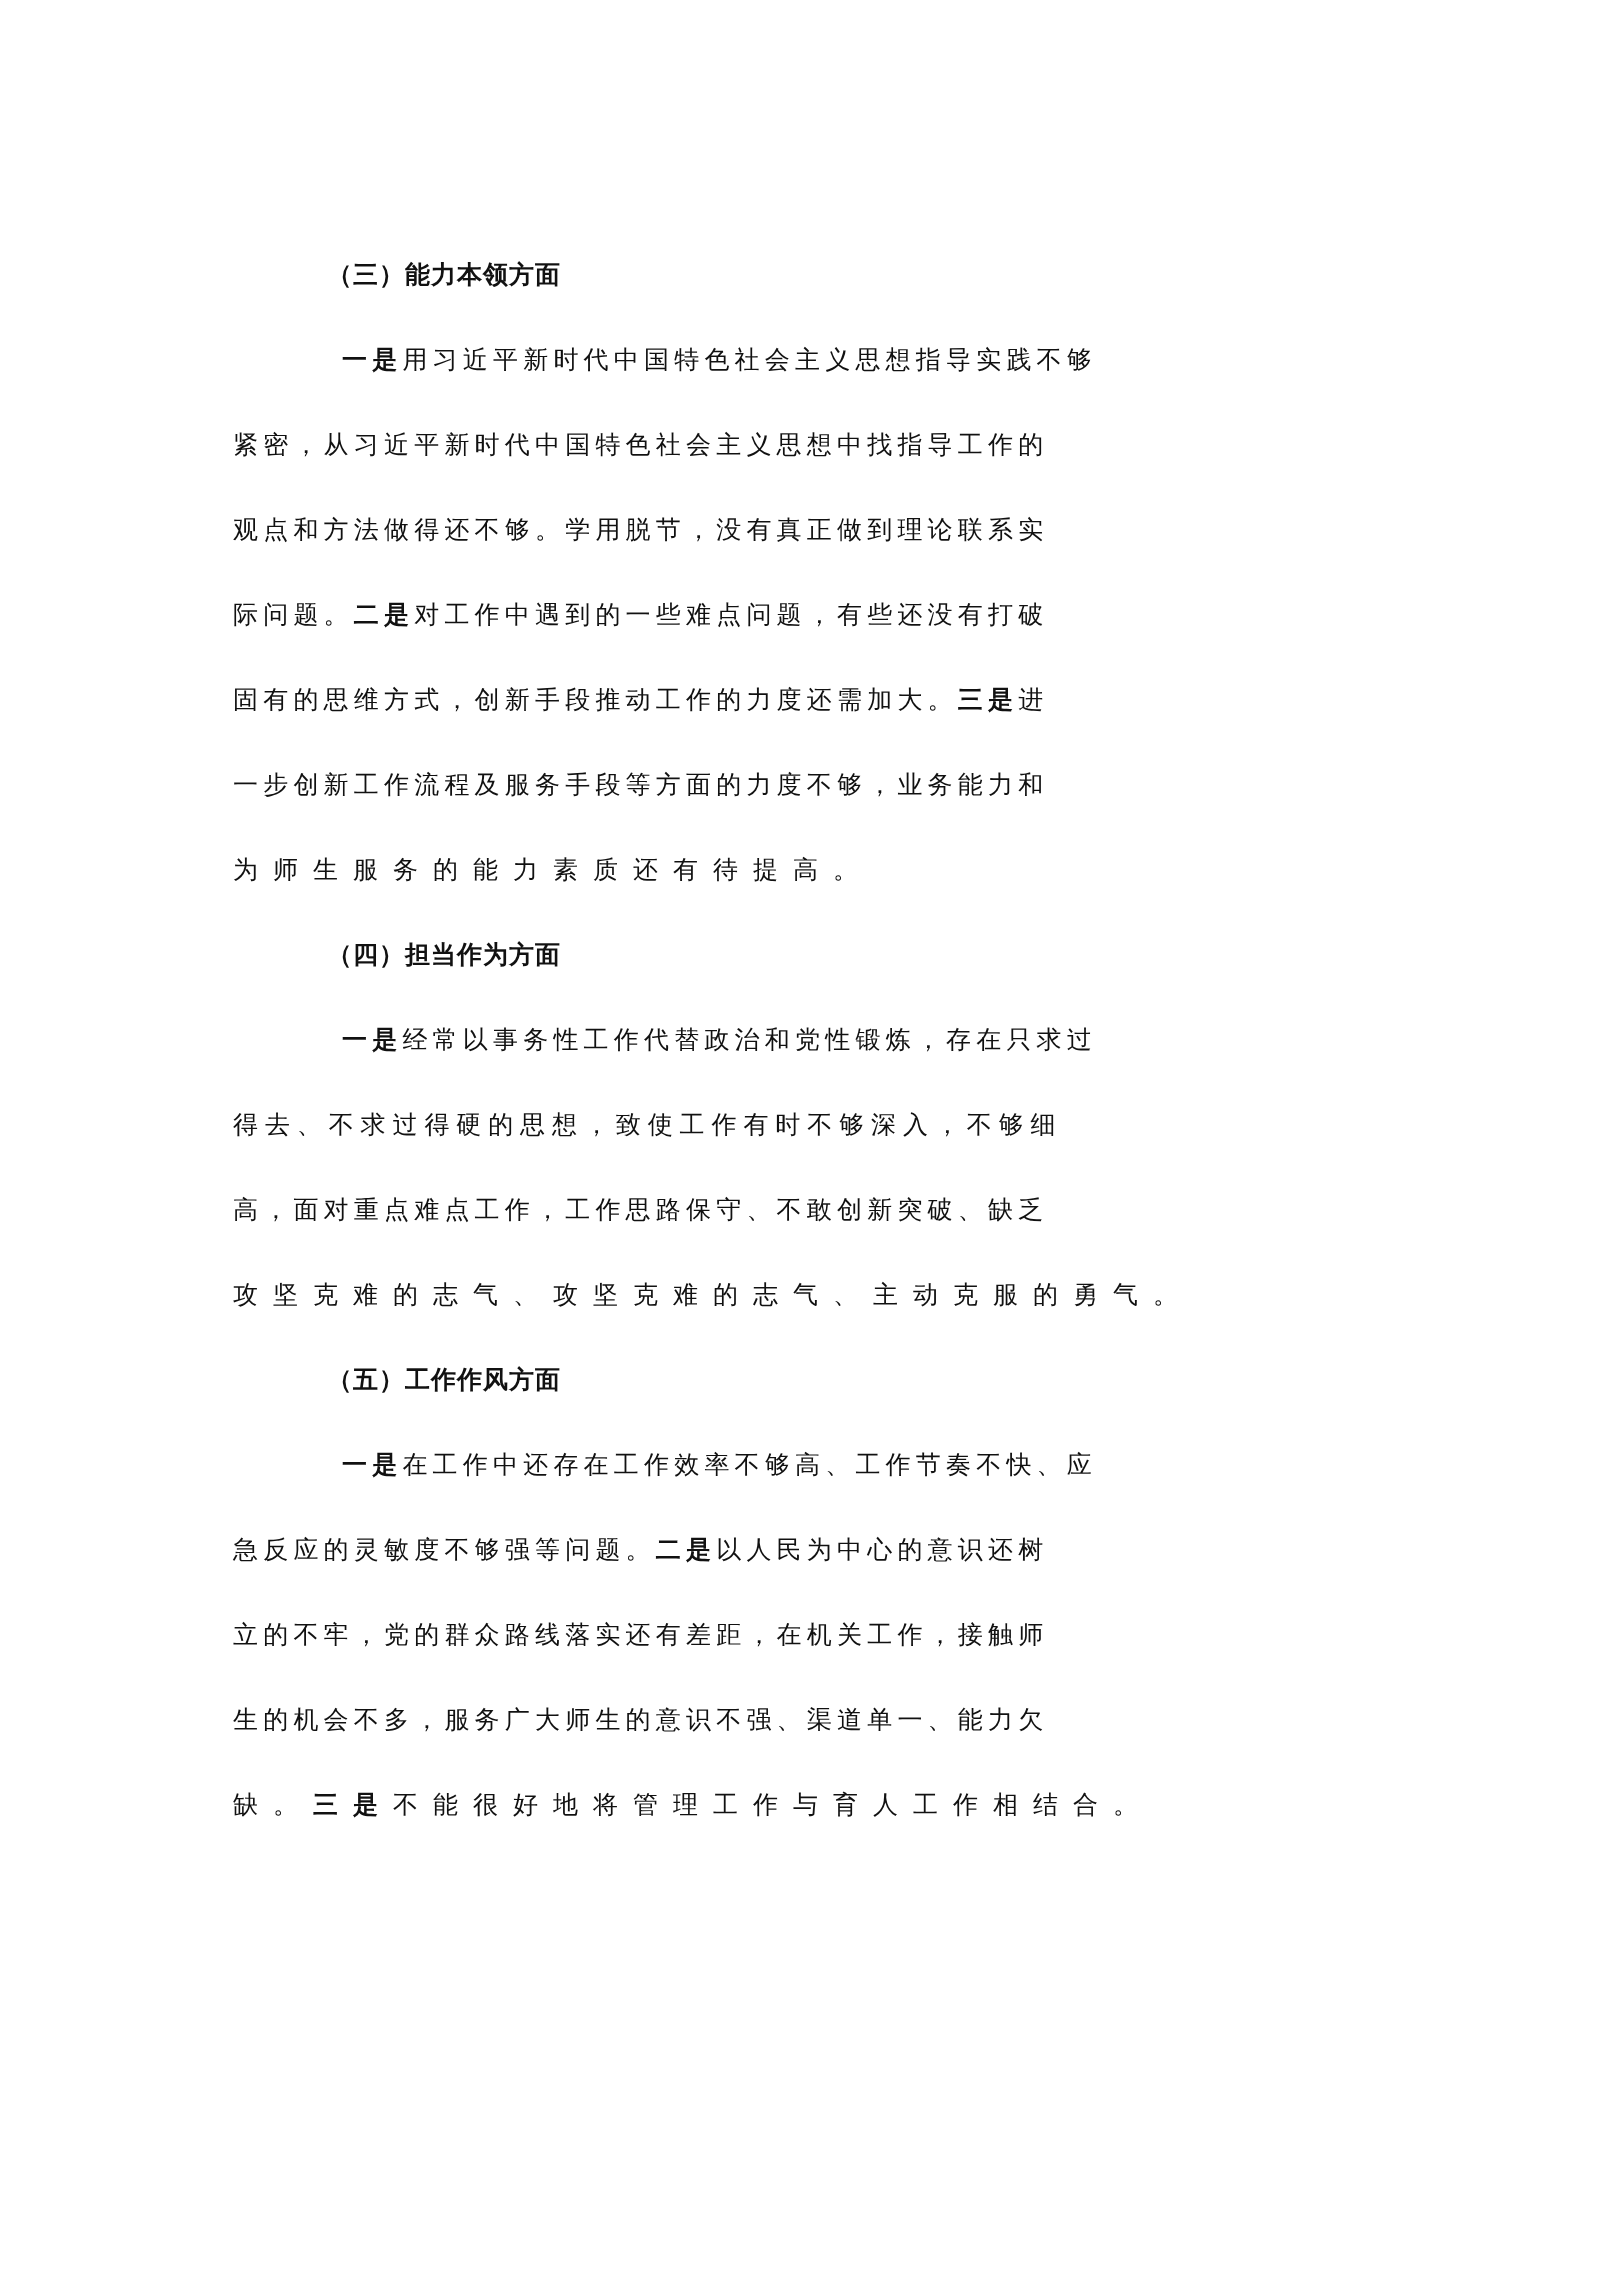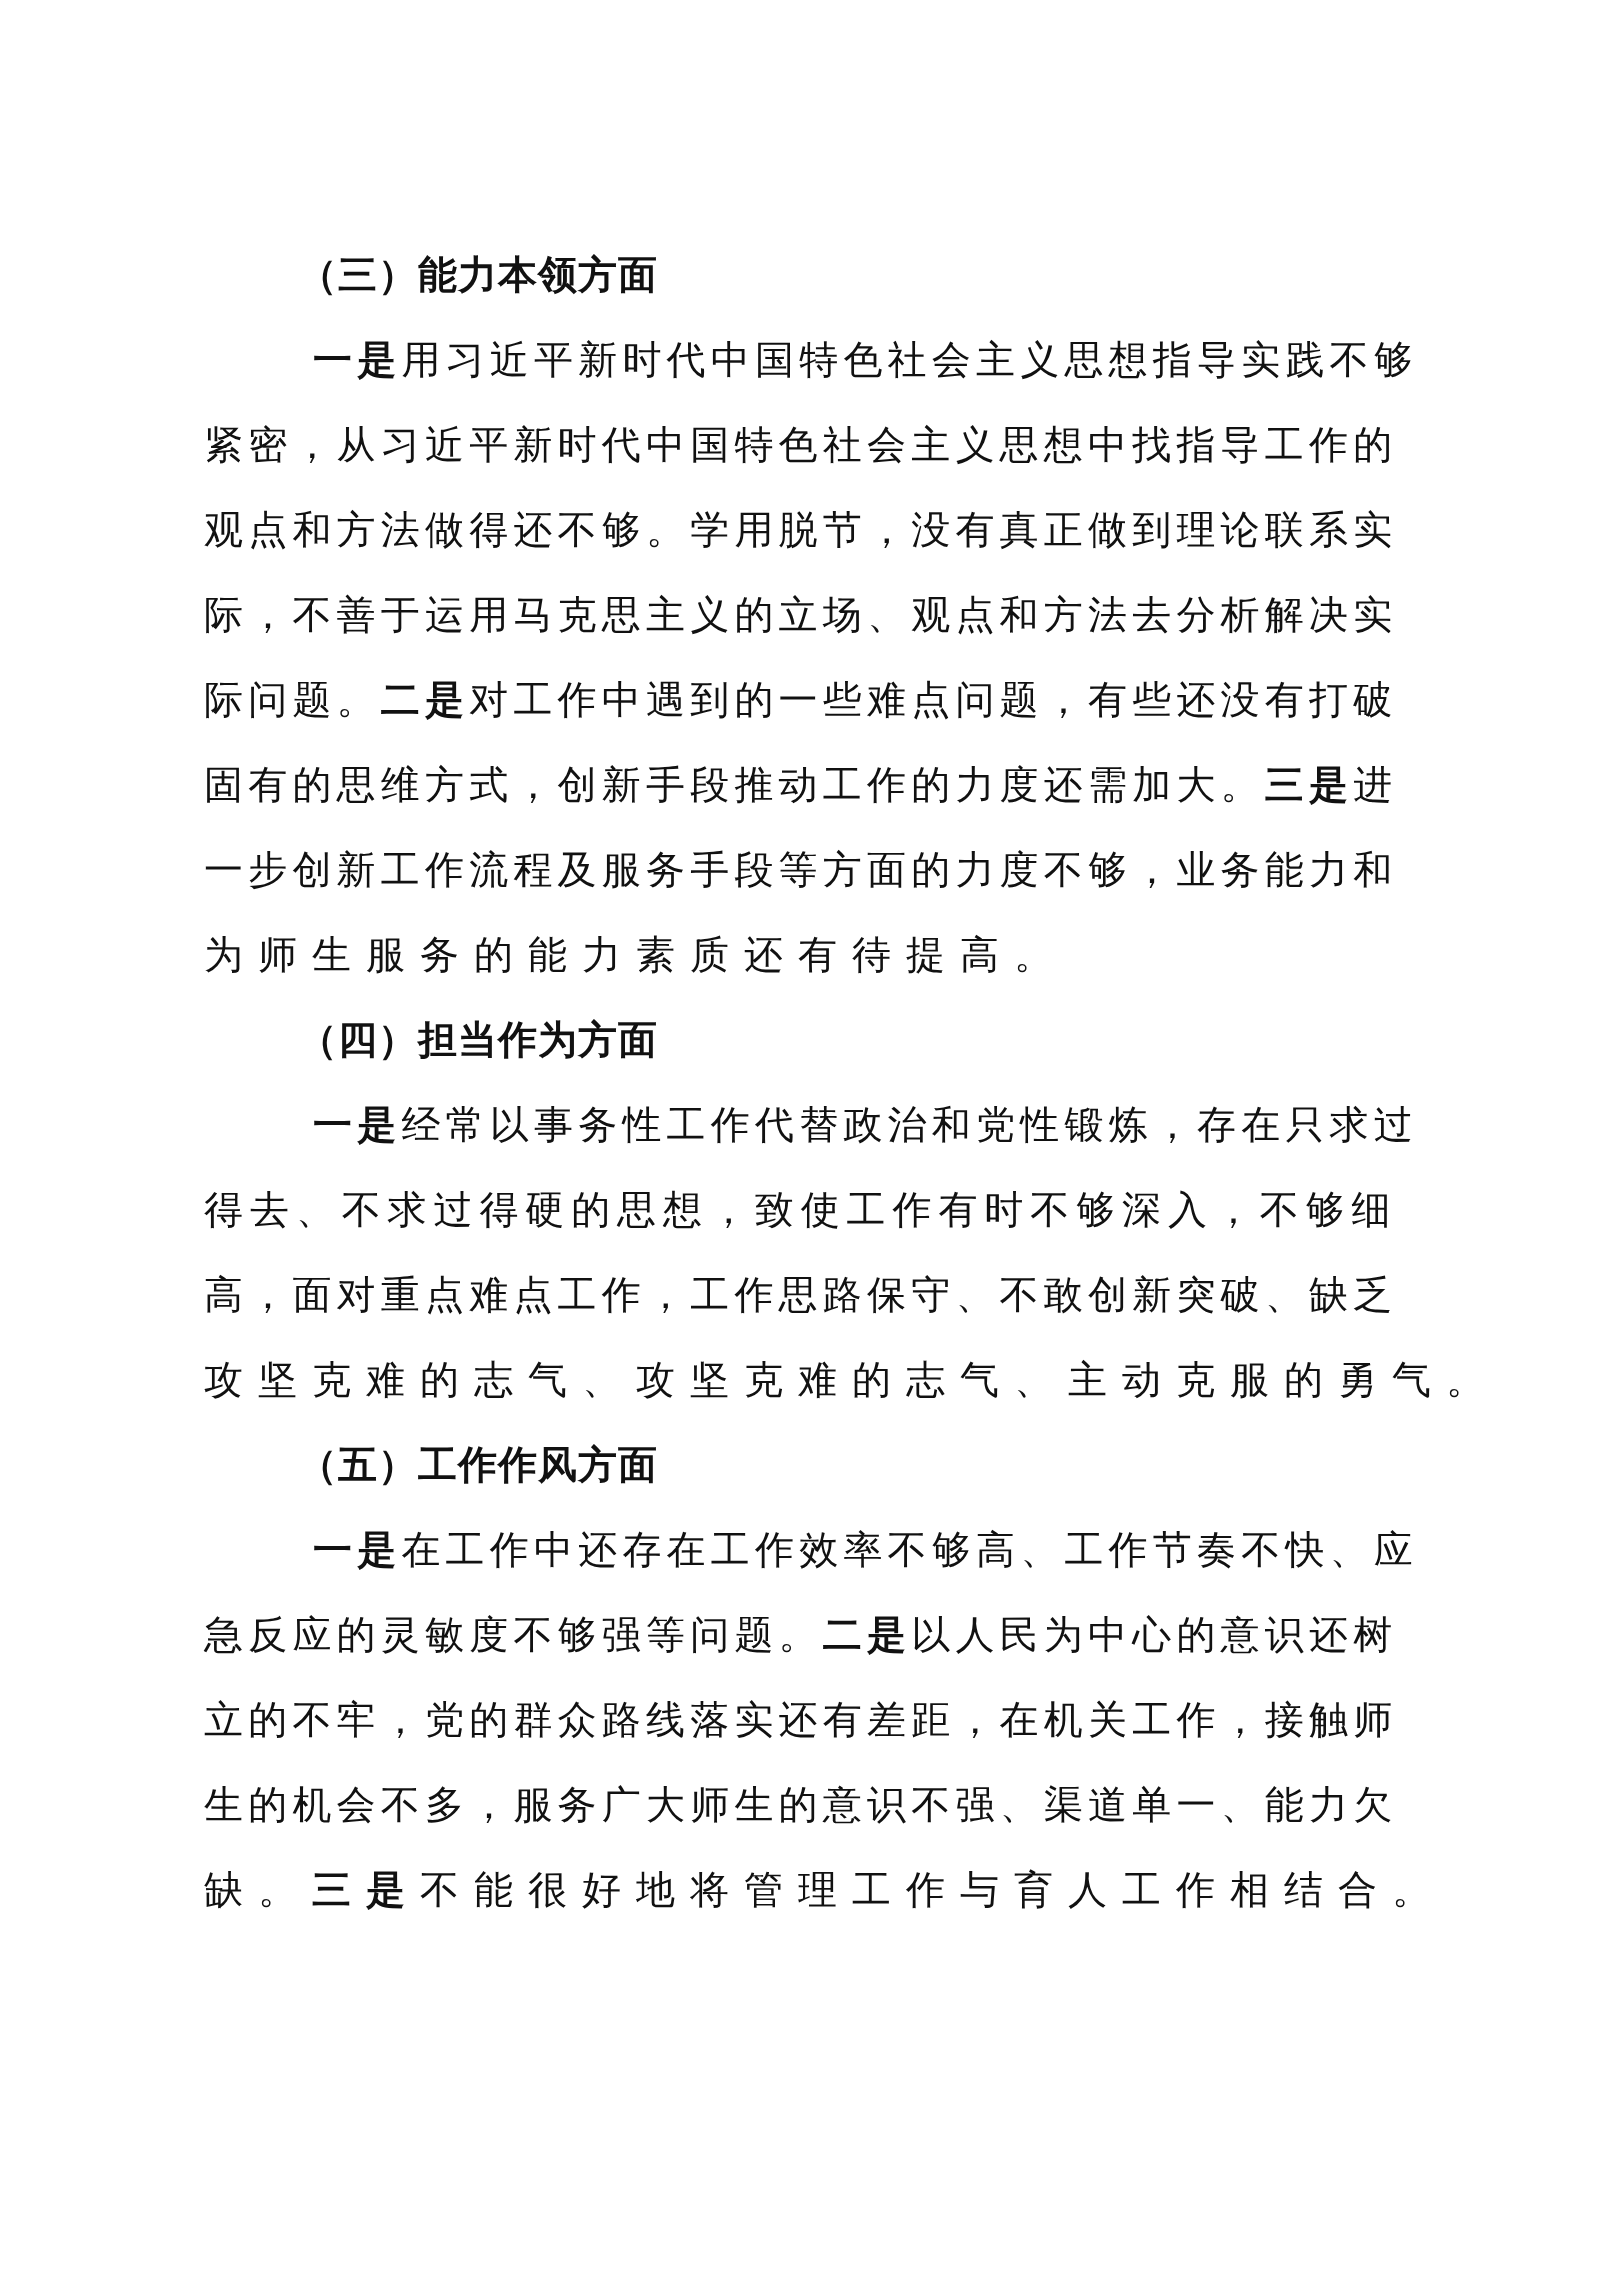--- a/index.html
+++ b/index.html
@@ -17,26 +17,27 @@
   }
   .page {
     position: absolute;
     left: 204px;
     top: 232px;
     width: 1198px;
   }
   .line {
     height: 85px;
     line-height: 85px;
-    font-size: 39px;
+    font-size: 25px;
     white-space: nowrap;
     overflow: visible;
     text-align: justify;
     text-align-last: justify;
     letter-spacing: 0;
+    margin-left: 29px;
   }
   .line.last {
     text-align: left;
     text-align-last: left;
     letter-spacing: 15px;
   }
   .line.indent {
     padding-left: 109px;
   }
   .line.heading {
@@ -53,21 +54,20 @@
 </head>
 <body>
 
 <div class="page">
 
   <div class="section">
     <div class="line heading">（三）能力本领方面</div>
     <div class="line indent" style="letter-spacing: 5.2px; text-align-last: left; text-align: right;"><span class="b">一是</span><span>用习近平新时代中国特色社会主义思想指导实践不够</span></div>
     <div class="line" style="letter-spacing: 5.2px; text-align-last: left; text-align: left;"><span>紧密，从习近平新时代中国特色社会主义思想中找指导工作的</span></div>
     <div class="line" style="letter-spacing: 5.2px; text-align-last: left; text-align: left;"><span>观点和方法做得还不够。学用脱节，没有真正做到理论联系实</span></div>
-    <div class="line" style="letter-spacing: 5.2px; text-align-last: left; text-align: left;"><span>际，不善于运用马克思主义的立场、观点和方法去分析解决实</span></div>
     <div class="line" style="letter-spacing: 5.2px; text-align-last: left; text-align: left;"><span>际问题。</span><span class="b">二是</span><span>对工作中遇到的一些难点问题，有些还没有打破</span></div>
     <div class="line" style="letter-spacing: 5.2px; text-align-last: left; text-align: left;"><span>固有的思维方式，创新手段推动工作的力度还需加大。</span><span class="b">三是</span><span>进</span></div>
     <div class="line" style="letter-spacing: 5.2px; text-align-last: left; text-align: left;"><span>一步创新工作流程及服务手段等方面的力度不够，业务能力和</span></div>
     <div class="line last"><span>为师生服务的能力素质还有待提高。</span></div>
   </div>
 
   <div class="section">
     <div class="line heading">（四）担当作为方面</div>
     <div class="line indent" style="letter-spacing: 5.2px; text-align-last: left; text-align: left;"><span class="b">一是</span><span>经常以事务性工作代替政治和党性锻炼，存在只求过</span></div>
     <div class="line" style="letter-spacing: 6.9px; text-align-last: left; text-align: left;"><span>得去、不求过得硬的思想，致使工作有时不够深入，不够细</span></div>

